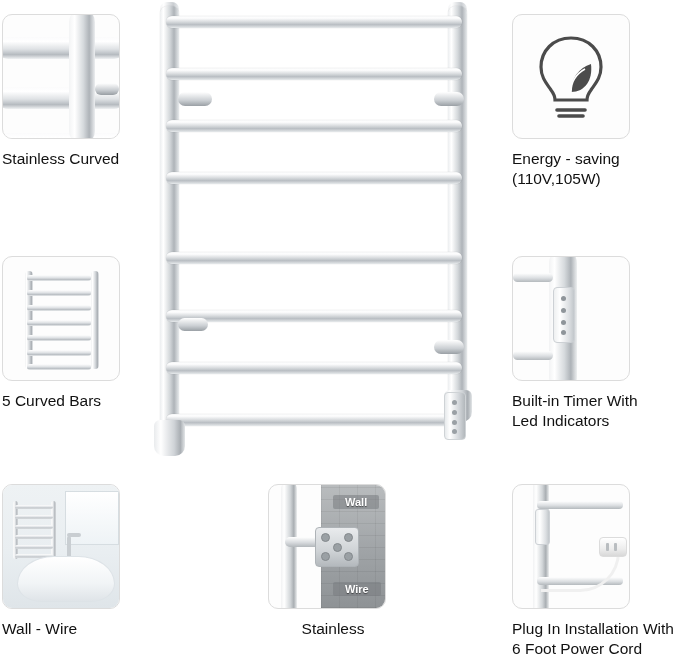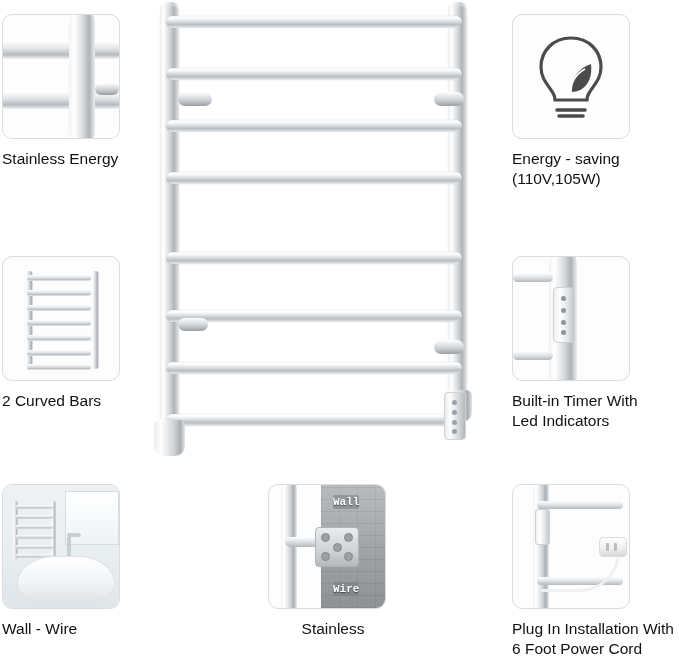--- a/index.html
+++ b/index.html
@@ -195,23 +195,22 @@
   }
   .hw-plate .screw {
     position:absolute; width:7px; height:7px; border-radius:50%;
     background:#9aa0a4; border:1px solid #84898d;
   }
   .hw-label {
     position:absolute;
     font-size:11px; font-weight:bold; color:#ffffff;
     text-shadow:0 1px 1px rgba(0,0,0,0.5);
     background: rgba(120,124,127,0.55);
-    padding:1px 0;
+    padding:1px 12px;
     border-radius:2px;
-    font-family:Liberation Mono, monospace;
   }
   .hw-label.wall { left:64px; top:10px; }
   .hw-label.wire { left:64px; bottom:12px; }
   .hw-pipe {
     position:absolute; left:12px; top:-4px; width:16px; height:134px;
     border-radius:8px;
     background: linear-gradient(to right,#f1f2f3,#ffffff 20%,#d2d6d9 58%,#a9aeb2 80%,#edeff0);
   }
   .hw-arm {
     position:absolute; left:16px; top:52px; width:38px; height:10px;
@@ -325,36 +324,36 @@
   </div>
 
   <div class="feature" id="f-stainless">
     <div class="thumb">
       <div class="ss-bar" style="top:22px;"></div>
       <div class="ss-bar" style="top:72px;"></div>
       <div class="ss-bar" style="top:118px;"></div>
       <div class="ss-post" style="left:66px;"></div>
       <div class="ss-knob" style="left:92px; top:68px;"></div>
     </div>
-    <div class="caption">Stainless Energy</div>
+    <div class="caption">Stainless Curved</div>
   </div>
 
   <div class="feature" id="f-bars">
     <div class="thumb">
       <div class="mini-rail" style="left:22px; top:14px; height:98px;"></div>
       <div class="mini-rail" style="left:88px; top:14px; height:98px;"></div>
       <div class="mini-bar" style="left:24px; top:18px; width:64px;"></div>
       <div class="mini-bar" style="left:24px; top:33px; width:64px;"></div>
       <div class="mini-bar" style="left:24px; top:48px; width:64px;"></div>
       <div class="mini-bar" style="left:24px; top:63px; width:64px;"></div>
       <div class="mini-bar" style="left:24px; top:78px; width:64px;"></div>
       <div class="mini-bar" style="left:24px; top:93px; width:64px;"></div>
       <div class="mini-bar" style="left:24px; top:107px; width:64px;"></div>
     </div>
-    <div class="caption">2 Curved Bars</div>
+    <div class="caption">5 Curved Bars</div>
   </div>
 
   <div class="feature" id="f-wall">
     <div class="thumb">
       <div class="bath-bg"></div>
       <div class="bath-window"></div>
       <div class="bath-rack">
         <div class="mini-rail" style="left:0; top:0; height:58px; width:5px;"></div>
         <div class="mini-rail" style="left:38px; top:0; height:58px; width:5px;"></div>
         <div class="mini-bar" style="left:2px; top:4px;  width:38px; height:4px;"></div>

